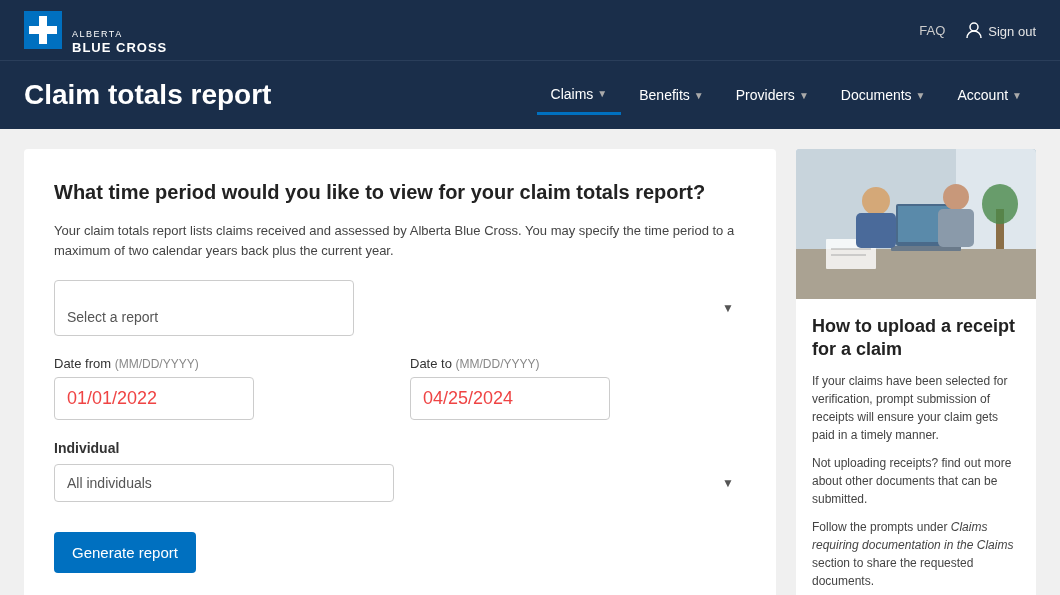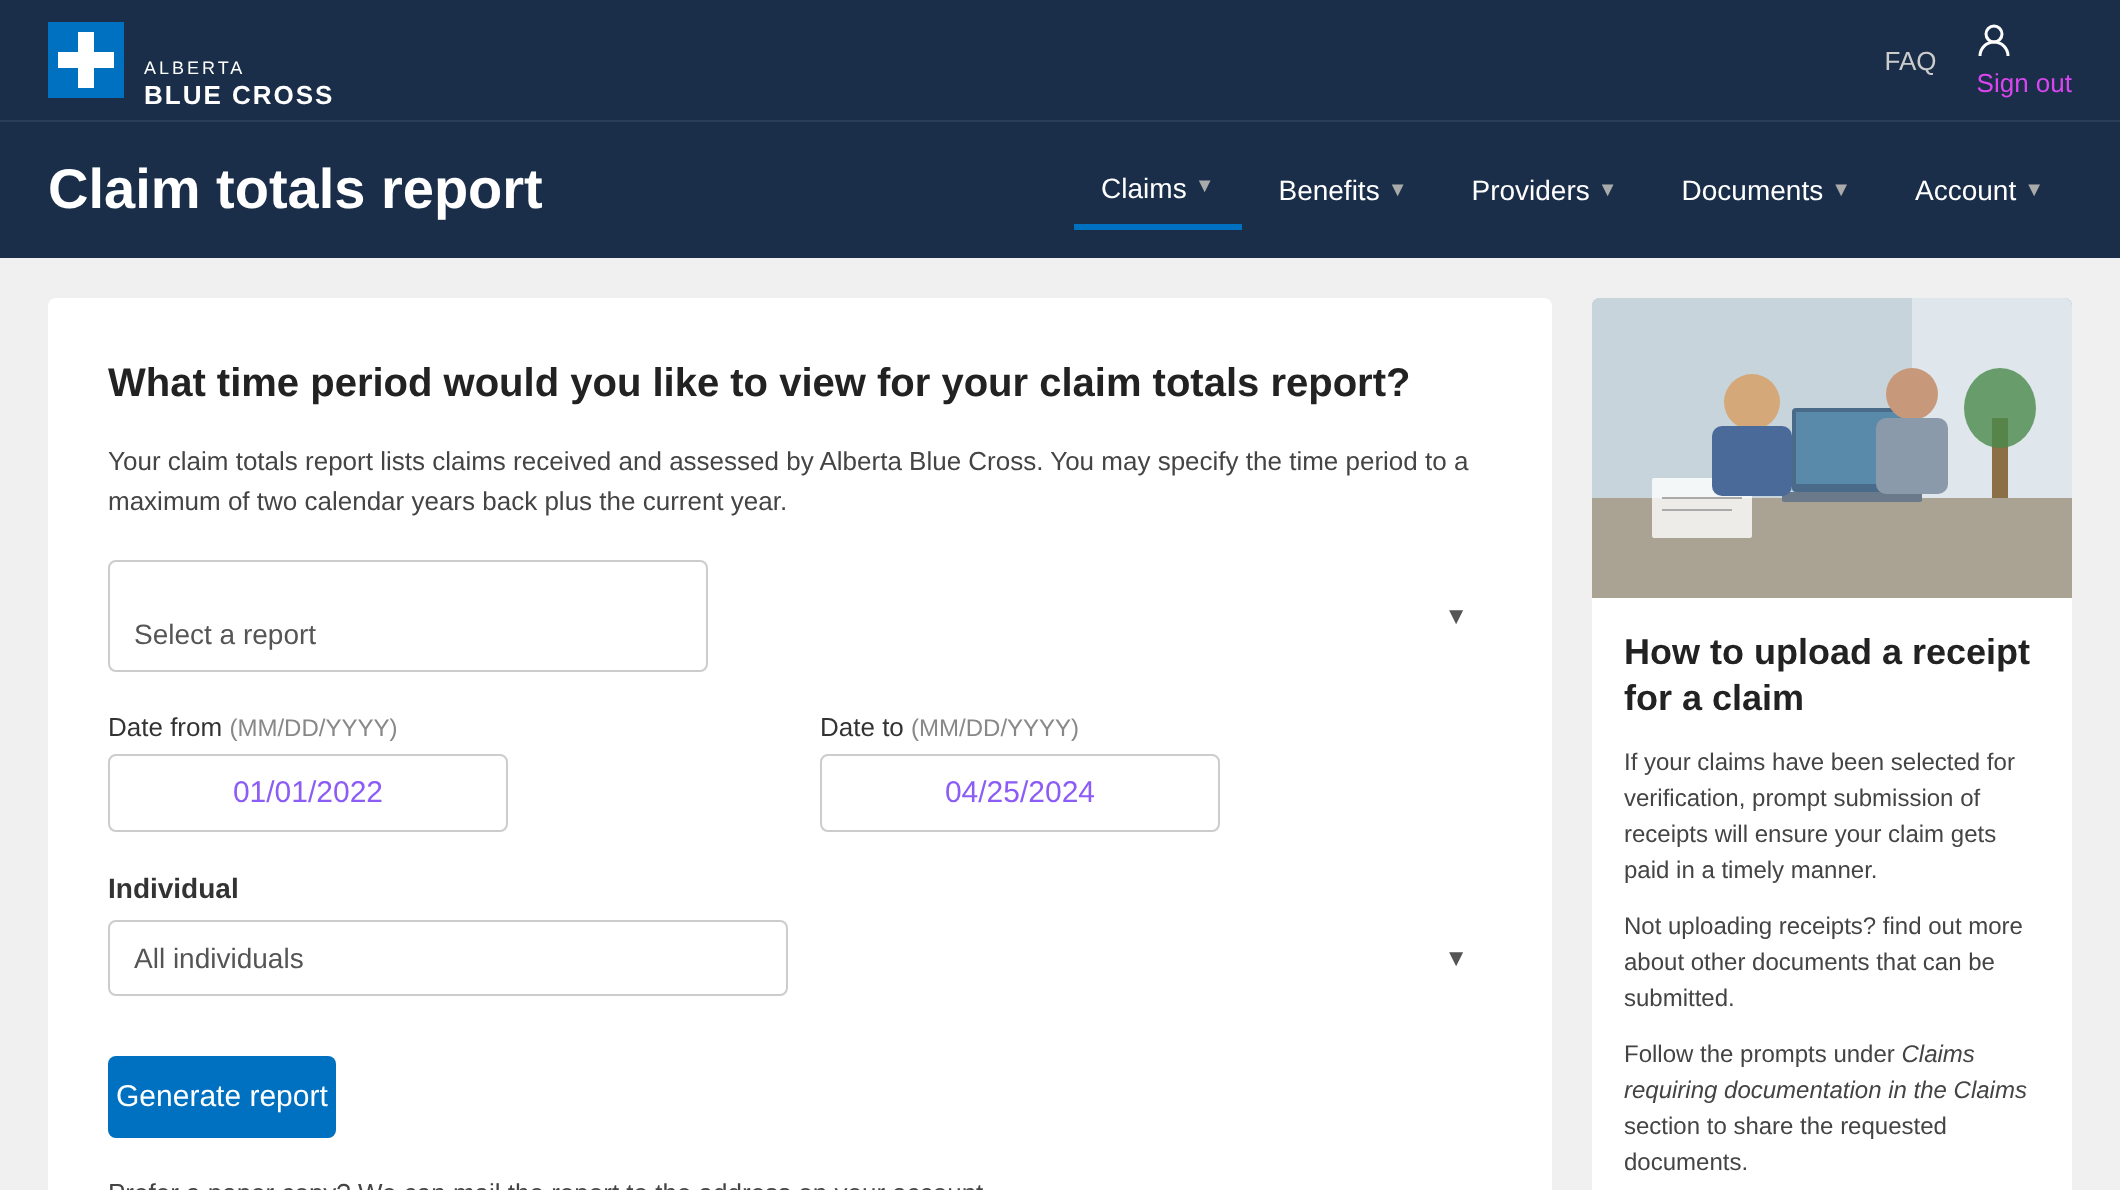--- a/index.html
+++ b/index.html
@@ -43,27 +43,26 @@
       display: flex;
       align-items: center;
       gap: 20px;
     }
     .header-link {
       color: #ccc;
       text-decoration: none;
       font-size: 13px;
     }
     .sign-out-btn {
-      color: #d946ef;
+      color: #e5e5e5;
       text-decoration: none;
       font-size: 13px;
       display: flex;
-      align-items: flex-start;
+      align-items: flex-end;
       gap: 5px;
-      flex-direction: column;
     }
     .sign-out-icon {
       width: 18px;
       height: 18px;
     }
 
     
     .nav-bar {
       background-color: #1a2e4a;
       border-top: 1px solid #2a3e5a;
@@ -184,23 +183,22 @@
     .date-label .placeholder-hint {
       color: #888;
       font-size: 12px;
     }
     .date-input {
       width: 100%;
       max-width: 200px;
       padding: 10px 12px;
       border: 1px solid #ccc;
       border-radius: 4px;
-      font-size: 15px;
-      color: #8b5cf6;
-      text-align: center;
+      font-size: 18px;
+      color: #ef4444;
     }
 
     .individual-label {
       font-size: 14px;
       font-weight: bold;
       color: #333;
       margin-bottom: 8px;
       display: block;
     }
     .individual-select-wrapper {
@@ -217,21 +215,21 @@
       color: #555;
       appearance: none;
       background: white;
       cursor: pointer;
     }
 
     .generate-btn {
       background-color: #0070c0;
       color: white;
       border: none;
-      padding: 12px 4px;
+      padding: 12px 18px;
       font-size: 15px;
       border-radius: 4px;
       cursor: pointer;
       margin-bottom: 20px;
     }
 
     .paper-copy-text {
       font-size: 13px;
       color: #444;
       margin-bottom: 4px;

